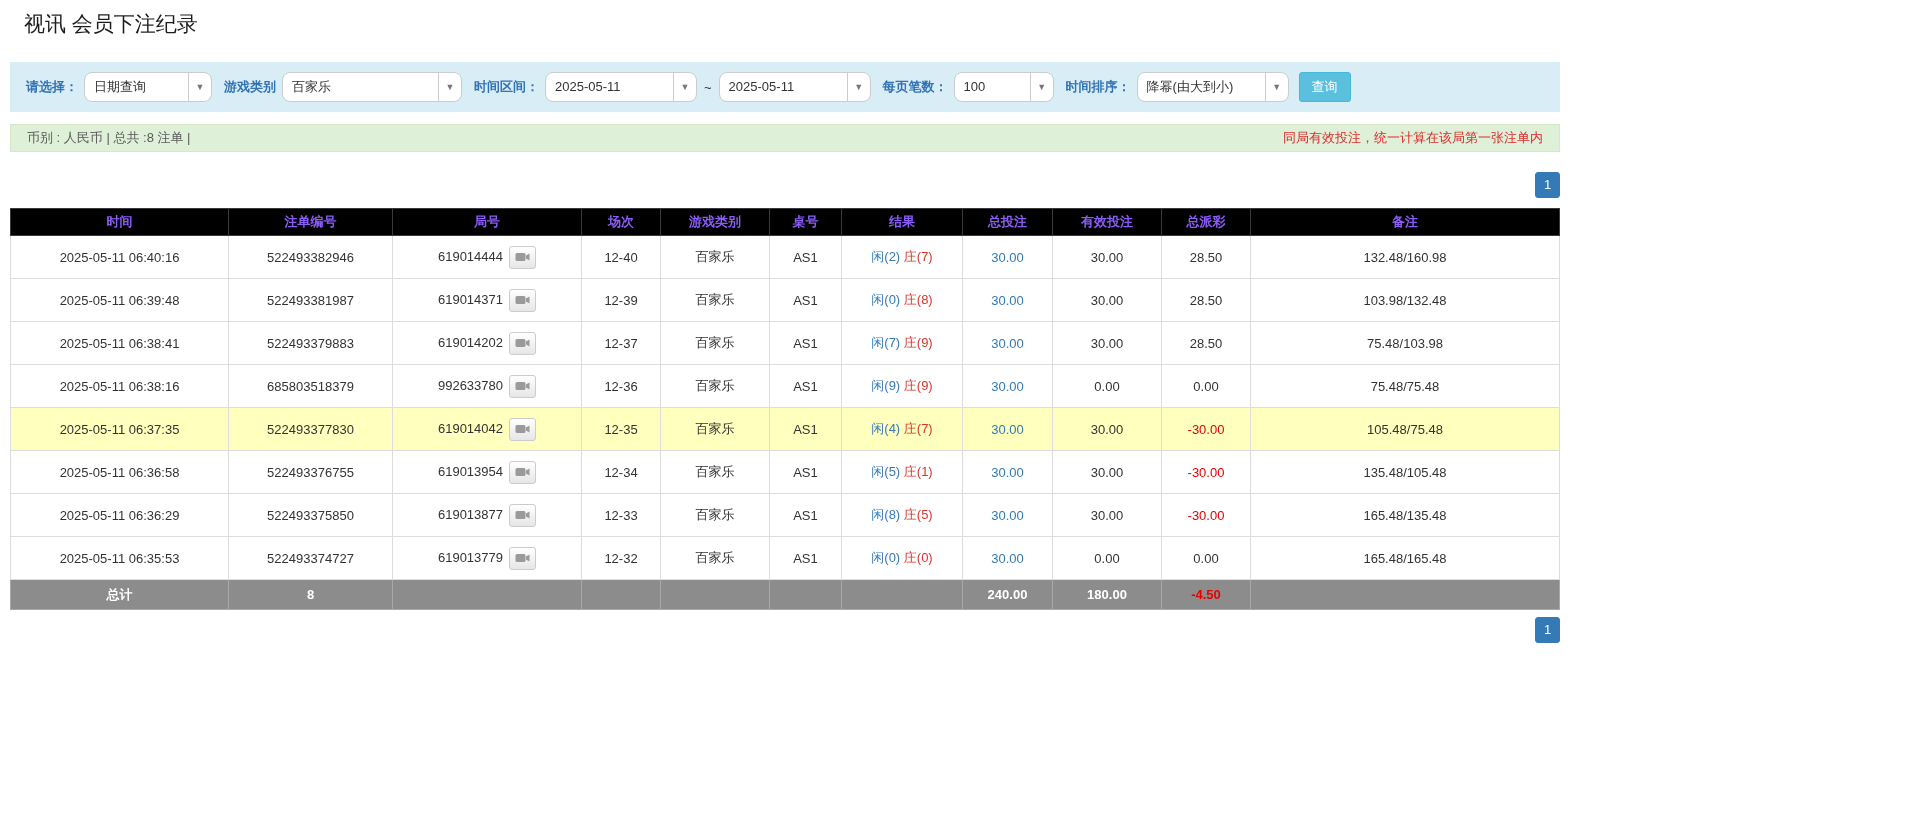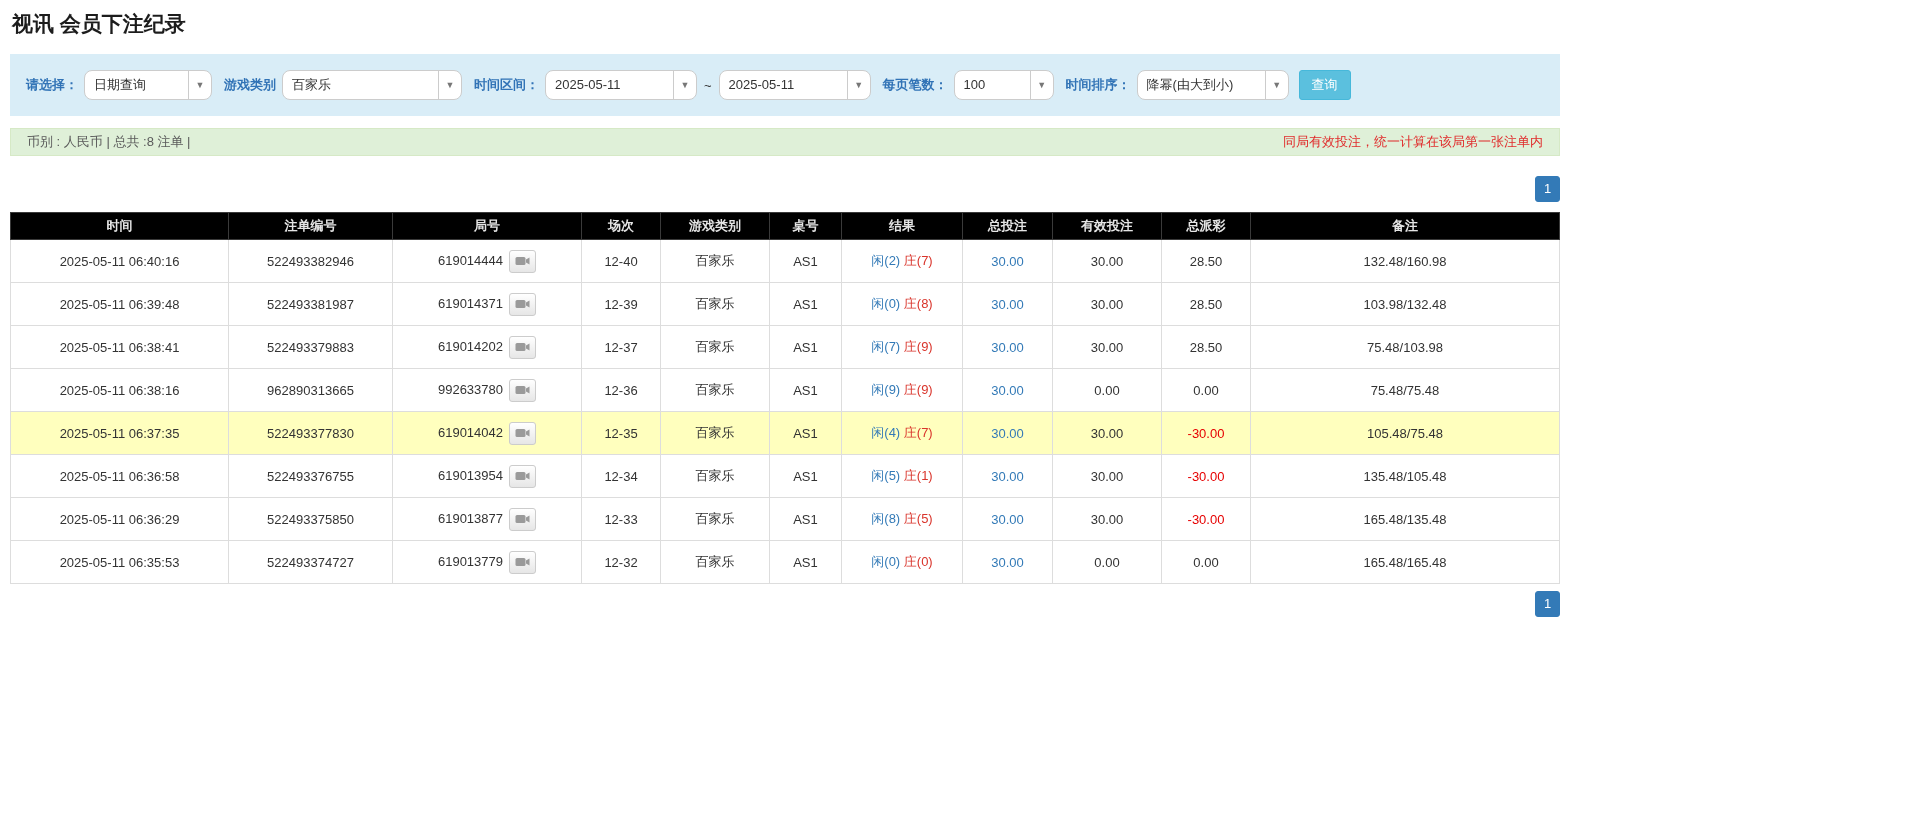--- a/index.html
+++ b/index.html
@@ -8,31 +8,31 @@
     font-family: "Liberation Sans", "DejaVu Sans", sans-serif;
     font-size: 13px;
     color: #333;
     width: 1913px;
     height: 819px;
     overflow: hidden;
   }
   .container { padding: 8px 0 0 10px; width: 1560px; }
   .page-title {
     font-size: 21px;
-    font-weight: bold;
+    font-weight: normal;
     color: #1c1c1c;
-    margin: 2px 0 0 2px;
+    margin: 2px 0 0 14px;
     padding-bottom: 10px;
   }
   
   .filter-bar {
-    margin-top: 6px;
+    margin-top: 14px;
     background: #d9edf7;
     width: 1550px;
-    height: 62px;
+    height: 50px;
     display: flex;
     align-items: center;
     padding: 0 14px;
   }
   .flabel { color: #3173b6; font-weight: bold; margin: 0 6px 0 12px; white-space: nowrap; }
   .flabel:first-child { margin-left: 2px; }
   .combo {
     display: inline-flex;
     align-items: stretch;
     background: #fff;
@@ -93,21 +93,21 @@
   }
   
   table.records {
     width: 1550px;
     border-collapse: collapse;
     table-layout: fixed;
     background: #fff;
   }
   table.records th {
     background: #000;
-    color: #e5e5e5;
+    color: #8b5cf6;
     font-weight: bold;
     font-size: 13px;
     height: 27px;
     border: 1px solid #3a3a3a;
     text-align: center;
     padding: 0 2px;
   }
   table.records td {
     border: 1px solid #ddd;
     height: 43px;
@@ -293,21 +293,21 @@
       <span class="player">闲(7)</span>
       <span class="banker">庄(9)</span>
     </td>
     <td><a class="bet-link">30.00</a></td>
     <td>30.00</td>
     <td class="payout">28.50</td>
     <td>75.48/103.98</td>
   </tr>
         <tr>
     <td>2025-05-11 06:38:16</td>
-    <td>962890313665</td>
+    <td>685803518379</td>
     <td>
       <span>992633780</span><button class="cam-btn">
               <svg width="15" height="12" viewBox="0 0 15 12">
                 <rect x="0.5" y="2" width="10" height="8" rx="1.5" fill="#9a9a9a"></rect>
                 <path d="M11 4.5 L14.5 2.5 V9.5 L11 7.5 Z" fill="#9a9a9a"></path>
               </svg>
             </button>
     </td>
     <td>12-36</td>
     <td>百家乐</td>
@@ -408,20 +408,33 @@
       <span class="player">闲(0)</span>
       <span class="banker">庄(0)</span>
     </td>
     <td><a class="bet-link">30.00</a></td>
     <td>0.00</td>
     <td class="payout">0.00</td>
     <td>165.48/165.48</td>
   </tr>
       </tbody>
     <tfoot>
+      <tr>
+        <td>总计</td>
+        <td>8</td>
+        <td></td>
+        <td></td>
+        <td></td>
+        <td></td>
+        <td></td>
+        <td>240.00</td>
+        <td>180.00</td>
+        <td class="payout neg">-4.50</td>
+        <td></td>
+      </tr>
     </tfoot>
   </table>
 
   <div class="pager pager-bottom">
     <span class="page-btn">1</span>
   </div>
 
 </div>
 
 </body></html>

